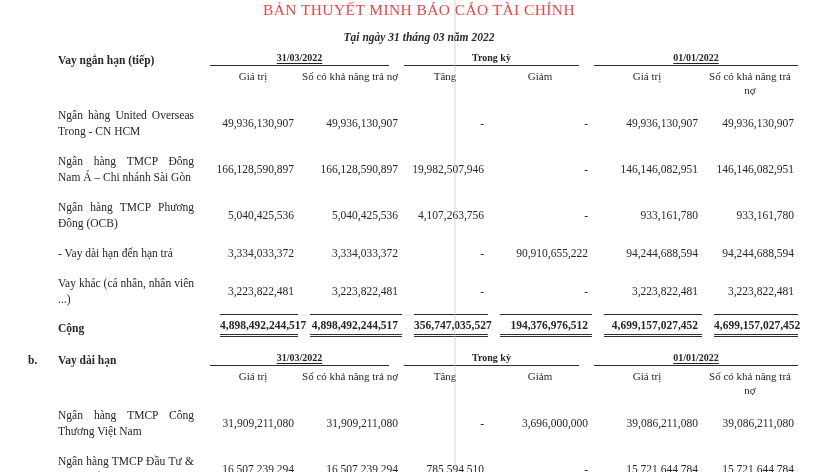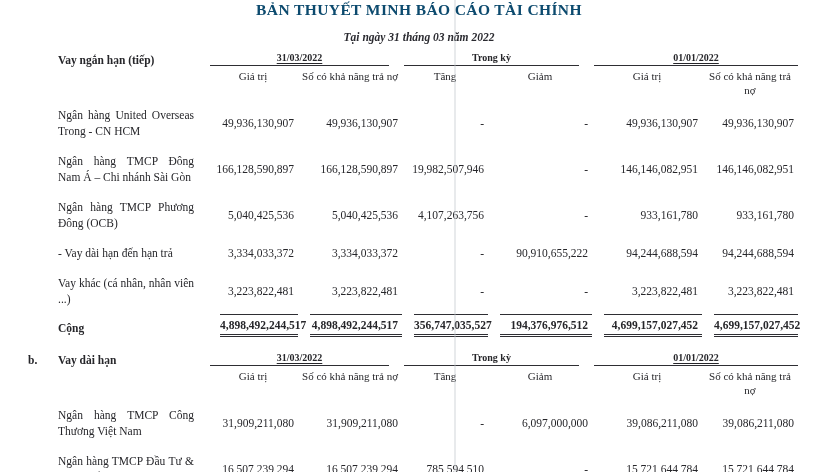--- a/index.html
+++ b/index.html
@@ -14,22 +14,22 @@
   .page { position: relative; width: 838px; height: 472px; }
 
   
   .fold-line {
     position: absolute; left: 454px; top: 0; bottom: 0; width: 2px;
     background: rgba(190,195,200,0.35); pointer-events: none; z-index: 5;
   }
 
   header { text-align: center; padding-top: 1px; }
   .doc-title {
-    font-size: 15.5px; font-weight: bold; letter-spacing: 0.4px;
-    color: #0c4a6e;
+    font-size: 15.5px; font-weight: normal; letter-spacing: 0.4px;
+    color: #ef4444;
   }
   .doc-subtitle {
     font-size: 11.5px; font-weight: bold; font-style: italic;
     margin-top: 12px; color: #2a2a30;
   }
 
   table.fin-table {
     border-collapse: collapse; table-layout: fixed;
     width: 770px; margin-left: 28px;
     font-size: 11.5px; color: #26262a;
@@ -244,21 +244,21 @@
         <td>Số có khả năng trả nợ</td>
       </tr>
     </thead>
     <tbody>
       <tr class="data-row">
         <td></td>
         <td class="label-cell">Ngân hàng TMCP Công Thương Việt Nam</td>
         <td class="num">31,909,211,080</td>
         <td class="num">31,909,211,080</td>
         <td class="num">-</td>
-        <td class="num">6,097,000,000</td>
+        <td class="num">3,696,000,000</td>
         <td class="num">39,086,211,080</td>
         <td class="num">39,086,211,080</td>
       </tr>
       <tr class="data-row">
         <td></td>
         <td class="label-cell">Ngân hàng TMCP Đầu Tư &amp; Phát Triển Việt Nam</td>
         <td class="num">16,507,239,294</td>
         <td class="num">16,507,239,294</td>
         <td class="num">785,594,510</td>
         <td class="num">-</td>

